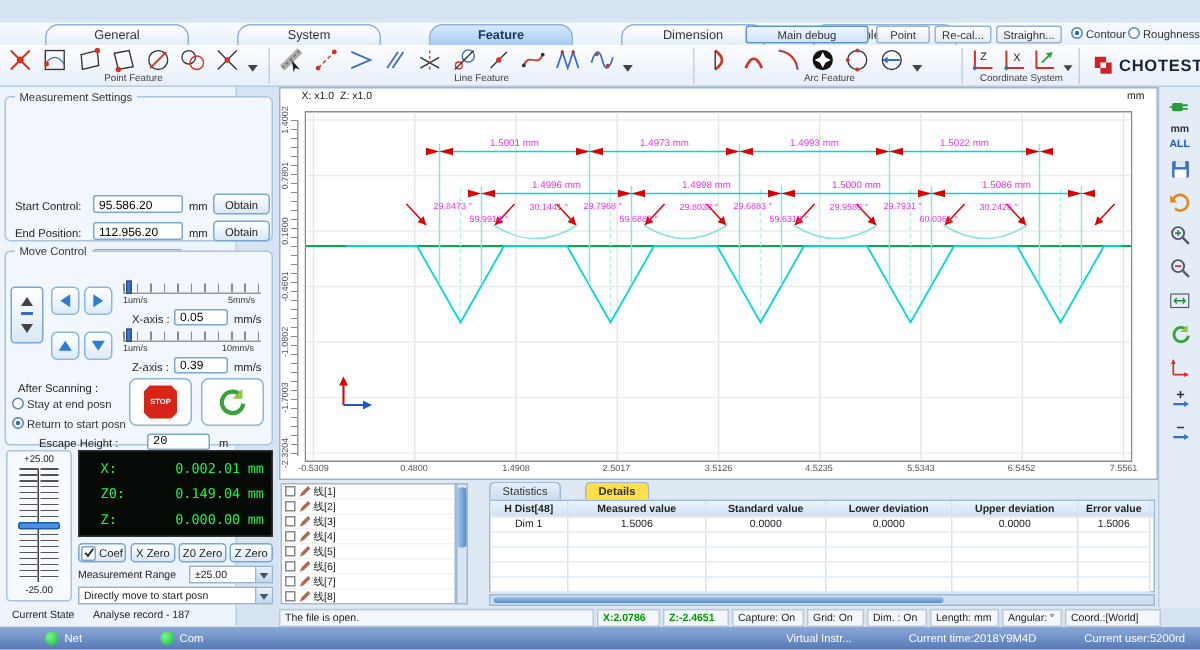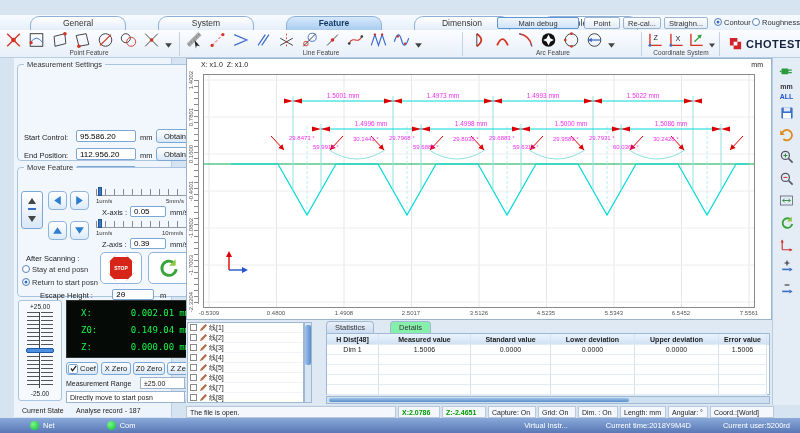--- a/index.html
+++ b/index.html
@@ -69,21 +69,21 @@
 .rricon{width:20px;height:19px;display:flex;align-items:center;justify-content:center;border:1px solid transparent;border-radius:3px}
 .rrlbl{font-size:7px;font-weight:bold;color:#333}
 
 .results{background:#dfe9f4}
 .flist{position:absolute;background:#fff;border:1px solid #9fb8d4;overflow:hidden}
 .f-row{display:flex;align-items:center;height:10px;gap:2px;padding-left:2px;border-bottom:1px solid #f0f4f9;font-size:7px}
 .f-row .cb{width:7px;height:7px;border:1px solid #888;background:#fff}
 .vscroll{position:absolute;width:8px;background:#d8e6f4;border:1px solid #9fb8d4}
 .vthumb2{position:absolute;left:0;right:0;background:linear-gradient(90deg,#9ec4ec,#5b8cc9);border-radius:2px}
 .rtab{position:absolute;height:12px;font-size:7.5px;line-height:11px;text-align:center;border:1px solid #9fb8d4;border-bottom:none;border-radius:4px 4px 0 0;background:linear-gradient(#e8f0fa,#cadcf0);color:#333;padding:0 8px}
-.rtab.active{background:#86efac;font-weight:normal}
+.rtab.active{background:#fde047;font-weight:bold}
 .rtable{position:absolute;background:#fff;border:1px solid #9fb8d4;font-size:7px}
 .trow{display:flex;height:10px;line-height:10px}
 .trow.hdr{height:11px;line-height:11px;background:linear-gradient(#eaf3fd,#cfe0f3);font-weight:bold}
 .tcell{border-right:1px solid #d5e2ef;border-bottom:1px solid #e4ecf5;text-align:center;overflow:hidden;white-space:nowrap}
 .hscroll{position:absolute;height:8px;background:#cfe0f1;border:1px solid #9fb8d4;display:flex;align-items:center}
 .hthumb2{position:absolute;top:1px;bottom:1px;background:linear-gradient(#9ec4ec,#5b8cc9);border-radius:2px}
 
 .status-strip{display:flex;gap:2px;align-items:stretch}
 .scell{background:#f4f8fc;border:1px solid #b9c8da;font-size:7px;line-height:11px;padding:0 3px;white-space:nowrap;overflow:hidden}
 .scell.green{color:#009b00;font-weight:bold}
@@ -271,21 +271,21 @@
     <div class="tsep" style="left:719px"></div>
     <div class="logo" style="left:728px;top:6px">
       <svg width="15" height="15" viewBox="0 0 16 16">
           <path d="M2 2h8v4H6v4H2z" fill="#d2232a"></path>
           <path d="M14 14H6v-4h4V6h4z" fill="#d2232a"></path>
         </svg>
       <span class="logo-text">CHOTEST</span>
     </div>
   </div>
 
-  <div class="left-panel ab" style="left:14px;top:58px;width:158px;height:359px">
+  <div class="left-panel ab" style="left:0;top:58px;width:158px;height:359px">
 
     <fieldset style="left:3px;top:2px;width:179px;height:101px">
       <legend>Measurement Settings</legend>
     </fieldset>
     <span class="lbl" style="left:10px;top:75px">Start Control:</span>
     <input class="inp" style="left: 62px; top: 72px; width: 60px;" value="95.586.20">
     <span class="lbl" style="left:126px;top:75px">mm</span>
     <div class="btn" style="left:142px;top:71px;width:38px;height:14px">Obtain</div>
     <span class="lbl" style="left:10px;top:93px">End Position:</span>
     <input class="inp" style="left: 62px; top: 90px; width: 60px;" value="112.956.20">
@@ -305,21 +305,21 @@
       <span>Settings</span>
     </div>
     <div class="btn" style="left:116px;top:143px;width:52px;height:15px">
       <svg width="9" height="9" viewBox="0 0 10 10">
           <path d="M1 0l8 5-8 5z" fill="#2f9e3a"></path>
         </svg>
       <span>Start</span>
     </div>
 
     <fieldset style="left:3px;top:105px;width:179px;height:134px">
-      <legend>Move Feature</legend>
+      <legend>Move Control</legend>
     </fieldset>
     <div class="btn" style="left:7px;top:133px;width:22px;height:38px">
       <svg width="12" height="26" viewBox="0 0 12 26">
           <path d="M6 1l4 6H2z" fill="#444"></path>
           <path d="M2 12h8" stroke="#3a6bc9" stroke-width="2"></path>
           <path d="M6 25l4-6H2z" fill="#444"></path>
         </svg>
     </div>
     <div class="arrowbtn" style="left:34px;top:133px">
         <svg width="11" height="11" viewBox="0 0 10 10">

